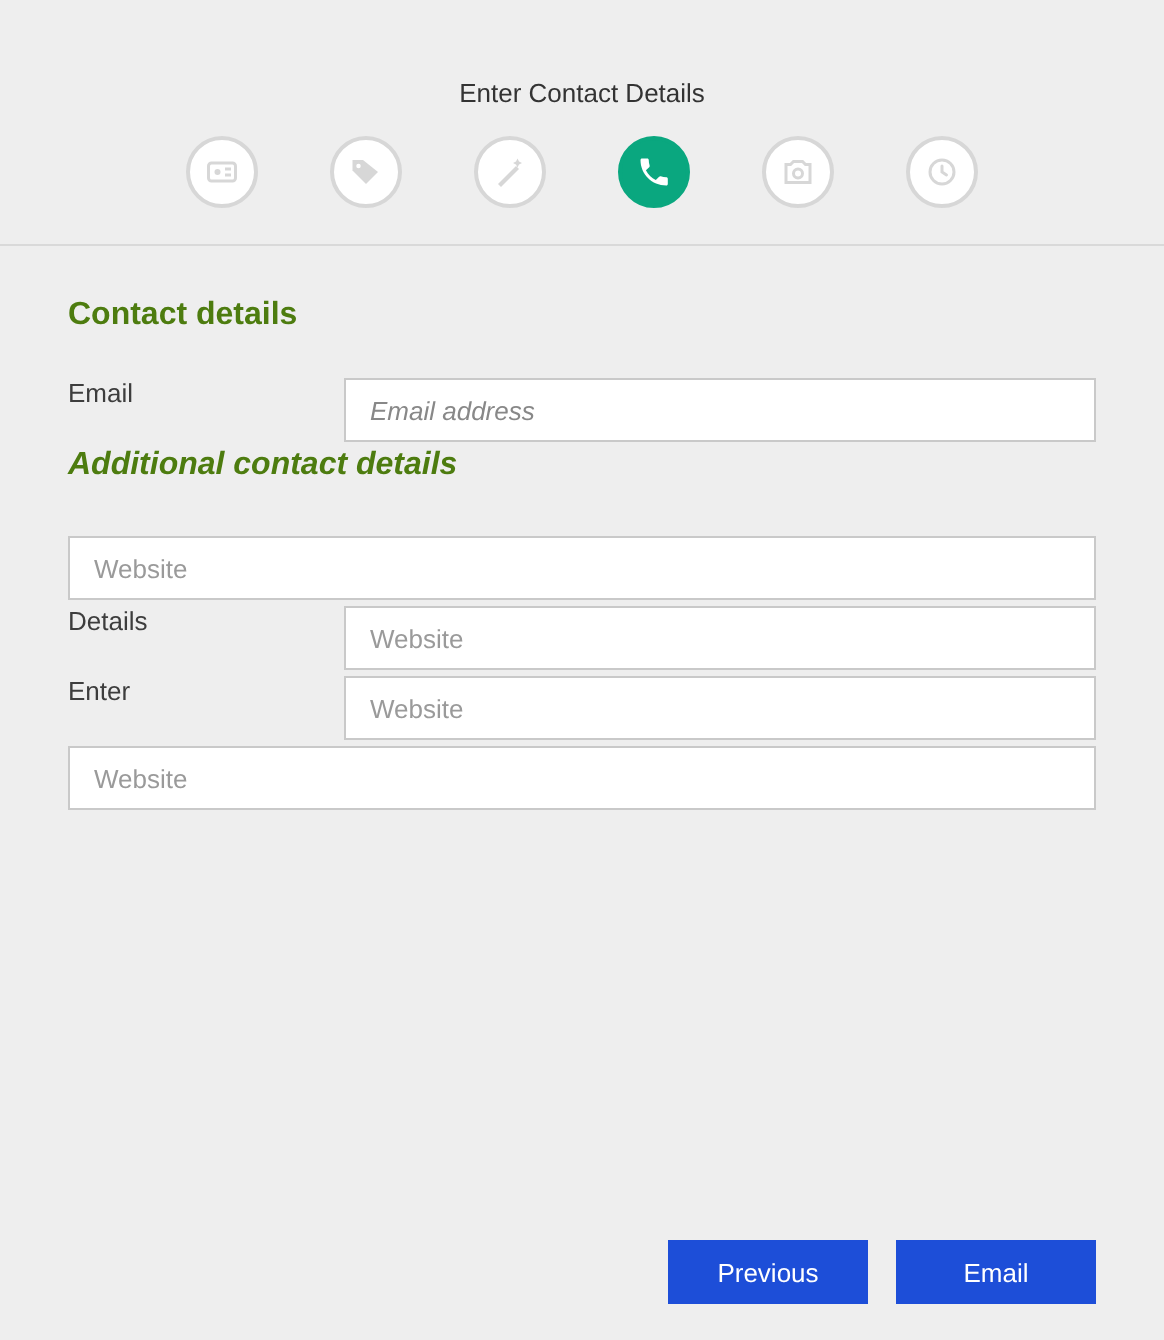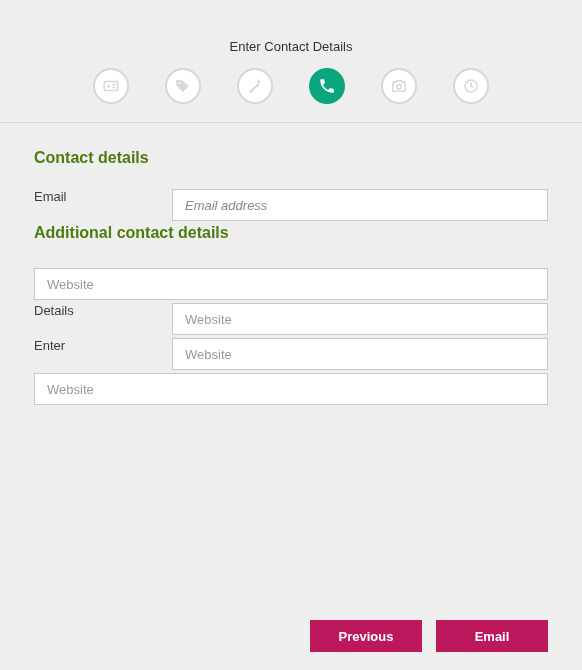--- a/index.html
+++ b/index.html
@@ -57,20 +57,21 @@
     flex: 1;
   }
   .section-title {
     font-size: 16px;
     color: #4d7c0f;
     font-weight: 600;
     margin-bottom: 22px;
   }
   .section-title.second {
     margin-bottom: 26px;
+    font-style: italic;
   }
   .row {
     display: flex;
     align-items: flex-start;
     margin-bottom: 3px;
   }
   .row .label {
     width: 138px;
     font-size: 13px;
     color: #3d3d3d;
@@ -89,29 +90,28 @@
   .row input.italic::placeholder { font-style: italic; color: #888; }
   .row input::placeholder { color: #9a9a9a; }
 
   .footer {
     display: flex;
     justify-content: flex-end;
     gap: 14px;
     padding: 0 34px 18px 34px;
   }
   .btn {
-    width: 112px;
+    width: 100px;
     height: 32px;
-    background: #be185d;
+    background: #1d4ed8;
     color: #fff;
     border: none;
     font-size: 13px;
     cursor: pointer;
     font-family: inherit;
-    font-weight: bold;
   }
 </style>
 </head>
 <body>
 
 <div class="page">
 
   <div class="header">
     <div class="header-title">Enter Contact Details</div>
     <div class="stepper">

